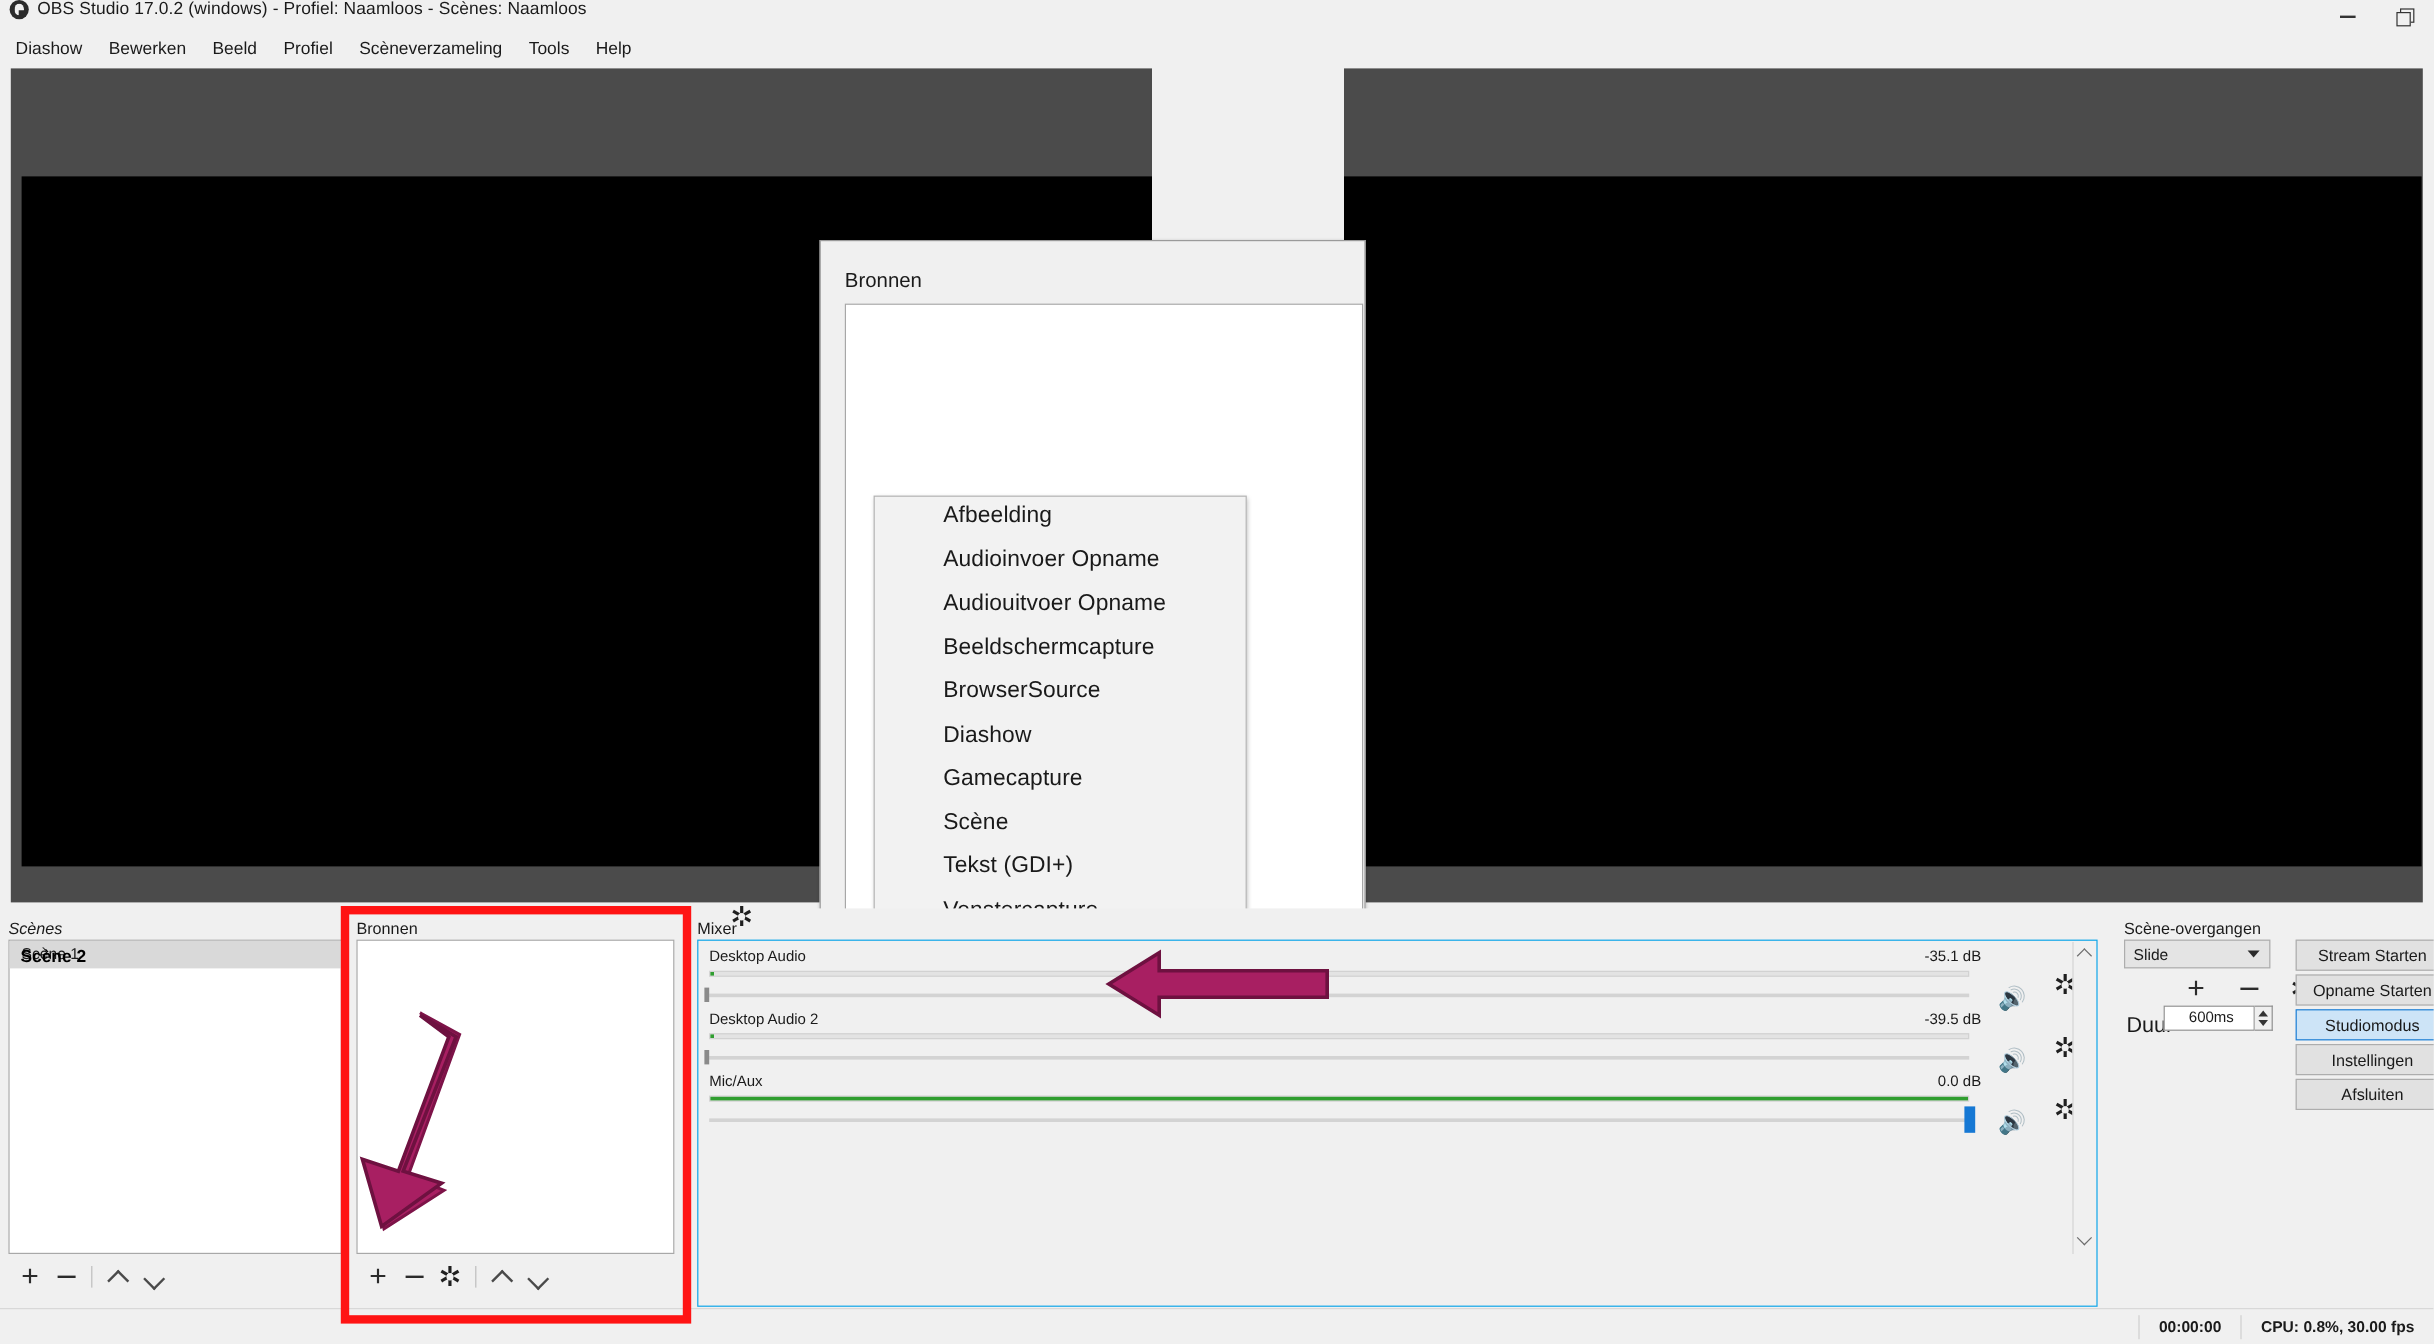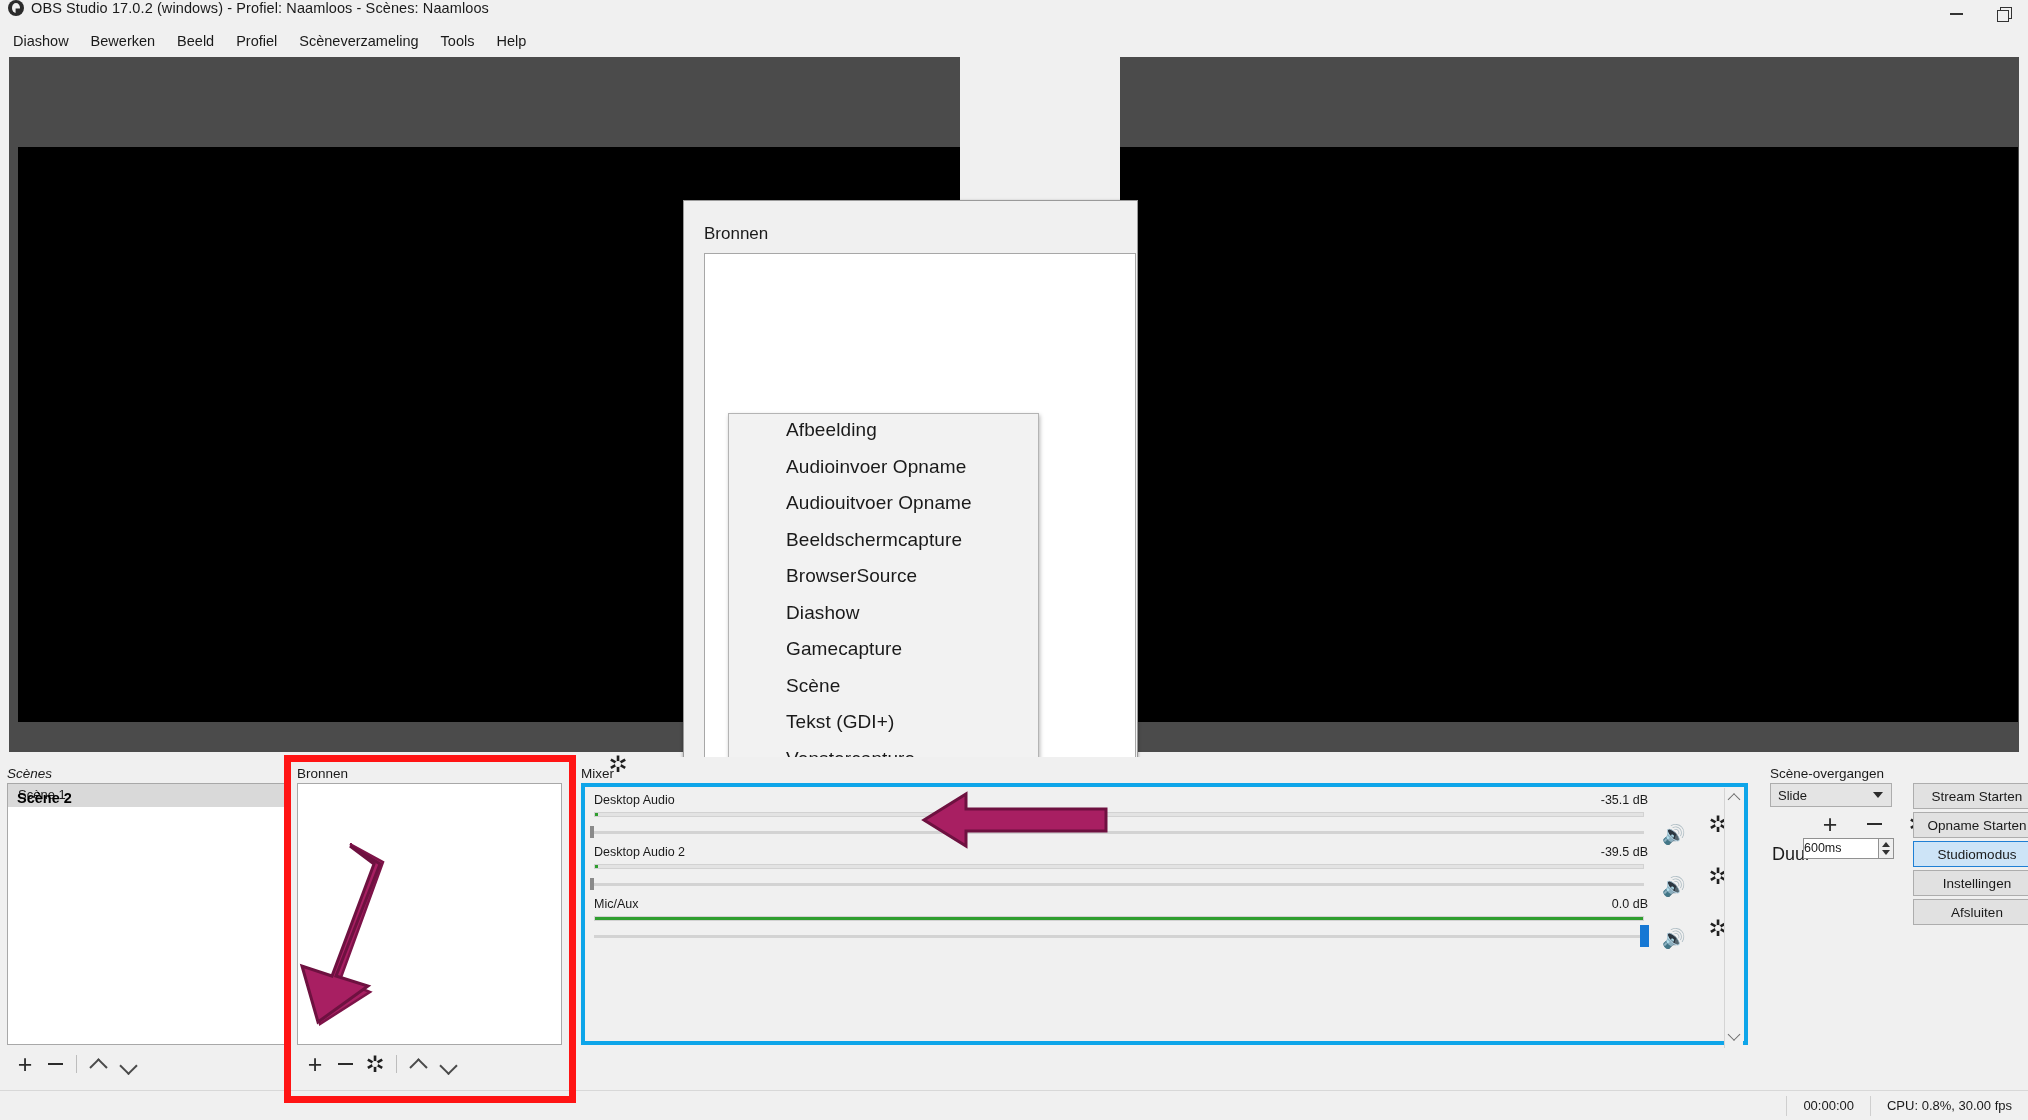--- a/index.html
+++ b/index.html
@@ -186,22 +186,22 @@
   #sources-toolbar { left: 300px; top: 292px; }
 
   
   .arrow-down { position: absolute; left: 292px; top: 840px; z-index: 45; }
   .arrow-left { position: absolute; left: 920px; top: 790px; z-index: 45; }
 
   
   #mixer-label { left: 581px; top: 9px; }
   #mixer-gear { position: absolute; left: 618px; top: 7px; }
   #mixer-box {
-    position: absolute; left: 581px; top: 26px; width: 1167px; height: 262px;
-    background: #f0f0f0; border: 4px solid #0ea5e9;
+    position: absolute; left: 581px; top: 26px; width: 1167px; height: 306px;
+    background: #f0f0f0; border: 1px solid #0ea5e9;
   }
   .mx-row { position: absolute; left: 0; width: 100%; }
   .mx-name {
     position: absolute; left: 9px; font-size: 12.5px; color: #1a1a1a;
   }
   .mx-db {
     position: absolute; right: 96px; font-size: 12.5px; color: #1a1a1a; text-align: right;
   }
   .mx-meter {
     position: absolute; left: 9px; height: 5px; background: #e3e3e3;
@@ -243,21 +243,21 @@
   }
   .trans-tools {
     position: absolute; left: 1815px; top: 52px; display: flex; align-items: center; gap: 14px;
   }
   .dur-label {
     position: absolute; left: 1772px; top: 87px; font-size: 18px; color: #1a1a1a; text-align: right;
   }
   .dur-field {
     position: absolute; left: 1803px; top: 81px; width: 76px; height: 21px;
     background: #fff; border: 1px solid #919191;
-    font-size: 12.5px; color: #1a1a1a; padding-left: 0; line-height: 19px;
+    font-size: 12.5px; color: #1a1a1a; padding-left: 20px; line-height: 19px;
   }
   .spinner {
     position: absolute; left: 1879px; top: 81px; width: 15px; height: 21px;
     background: #efefef; border: 1px solid #919191; border-left: none;
   }
   .spin-up, .spin-dn {
     position: absolute; left: 50%; transform: translateX(-50%);
     width: 0; height: 0; border-left: 4px solid transparent; border-right: 4px solid transparent;
   }
   .spin-up { top: 3px; border-bottom: 5px solid #333; }
@@ -275,21 +275,21 @@
   }
 
   
   .statusbar {
     position: absolute; left: 0; bottom: 0; width: 2028px; height: 30px;
     background: #f0f0f0; border-top: 1px solid #d8d8d8;
     display: flex; align-items: center; justify-content: flex-end;
   }
   .sb-cell {
     font-size: 13px; color: #1a1a1a; padding: 0 16px; height: 20px;
-    display: flex; align-items: center; border-left: 1px solid #cfcfcf;
+    display: flex; align-items: center; border-left: 1px solid #cfcfcf; font-weight: bold;
   }
 </style>
 </head>
 <body>
 
 <div id="app">
 
   <div class="titlebar">
     <div class="app-icon"></div>
     <div class="title-text">OBS Studio 17.0.2 (windows) - Profiel: Naamloos - Scènes: Naamloos</div>

